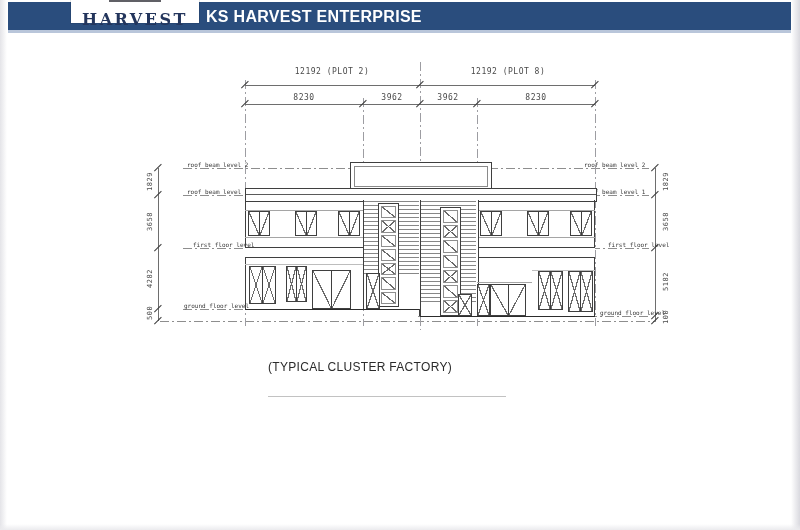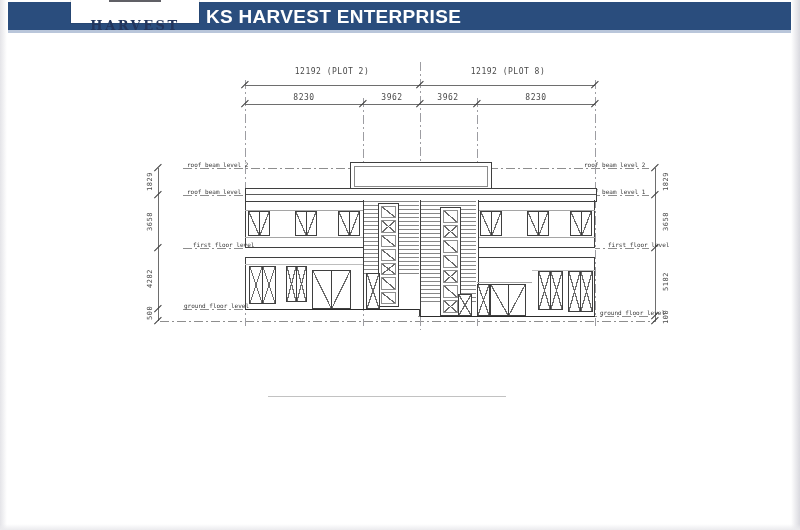--- a/index.html
+++ b/index.html
@@ -9,25 +9,25 @@
 
   
   .edge-left{left:0;top:0;bottom:0;width:7px;background:linear-gradient(90deg,#e4e4e8,rgba(255,255,255,0));}
   .edge-right{right:0;top:0;bottom:0;width:9px;background:linear-gradient(270deg,#d9d9df,rgba(255,255,255,0));}
   .edge-bottom{left:0;right:0;bottom:0;height:6px;background:linear-gradient(0deg,#ebebee,rgba(255,255,255,0));}
 
   
   .topbar{left:8px;right:9px;top:2px;height:28px;background:#2a4d7d;}
   .topbar-underline{left:8px;right:9px;top:30px;height:3px;background:#b9c6da;}
   .brand-title{left:206px;top:3px;height:28px;line-height:28px;color:#fff;font-weight:bold;
-               font-size:19px;letter-spacing:.3px;white-space:nowrap;}
+               font-size:16px;letter-spacing:.3px;white-space:nowrap;}
   .logobox{left:71px;top:0;width:128px;height:23px;background:#fff;box-shadow:0 0 0 1px rgba(0,0,0,.08);}
   .logo-cut{left:38px;top:0;width:52px;height:2px;background:#2b2b33;opacity:.75;}
-  .logo-text{left:0;top:18px;width:128px;text-align:center;font-family:"DejaVu Serif",serif;
-             font-weight:bold;font-size:13px;letter-spacing:2.5px;color:#23355c;}
+  .logo-text{left:0;top:10px;width:128px;text-align:center;font-family:"DejaVu Serif",serif;
+             font-weight:bold;font-size:16px;letter-spacing:2.5px;color:#23355c;}
 
   
   .dd{height:1px;background:repeating-linear-gradient(90deg,#8e8e8e 0 9px,rgba(0,0,0,0) 9px 12px,#8e8e8e 12px 14px,rgba(0,0,0,0) 14px 17px);}
   .ddv{width:1px;background:repeating-linear-gradient(180deg,#9d9da2 0 9px,rgba(0,0,0,0) 9px 12px,#9d9da2 12px 14px,rgba(0,0,0,0) 14px 17px);}
   .dimline-h{height:0;border-top:1px solid #6e6e6e;}
   .dimline-v{width:0;border-left:1px solid #6e6e6e;}
   .tick{width:10px;height:1.4px;background:#3c3c3c;transform:rotate(-45deg);}
   .dimlbl{font-family:"DejaVu Sans Mono",monospace;font-size:8px;color:#4a4a4a;letter-spacing:.5px;
           text-align:center;white-space:nowrap;}
   .vdim{width:11px;writing-mode:vertical-rl;transform:rotate(180deg);display:flex;align-items:center;
@@ -235,20 +235,21 @@
         </div>
     <div class="abs gwin" style="left:538px;top:271px;width:25px;height:39px;">
           <div class="diag-x"></div>
           <div class="diag-x"></div>
         </div>
     <div class="abs gwin" style="left:568px;top:271px;width:25px;height:41px;">
           <div class="diag-x"></div>
           <div class="diag-x"></div>
         </div>
 
+    <div class="abs caption-type" style="left:268px;top:360px;">(TYPICAL CLUSTER FACTORY)</div>
     <div class="abs caption-rule" style="left:268px;top:396px;width:238px;"></div>
 
   </div>
   </div>
 
   <div class="abs edge-left"></div>
   <div class="abs edge-right"></div>
   <div class="abs edge-bottom"></div>
 </div>
 

